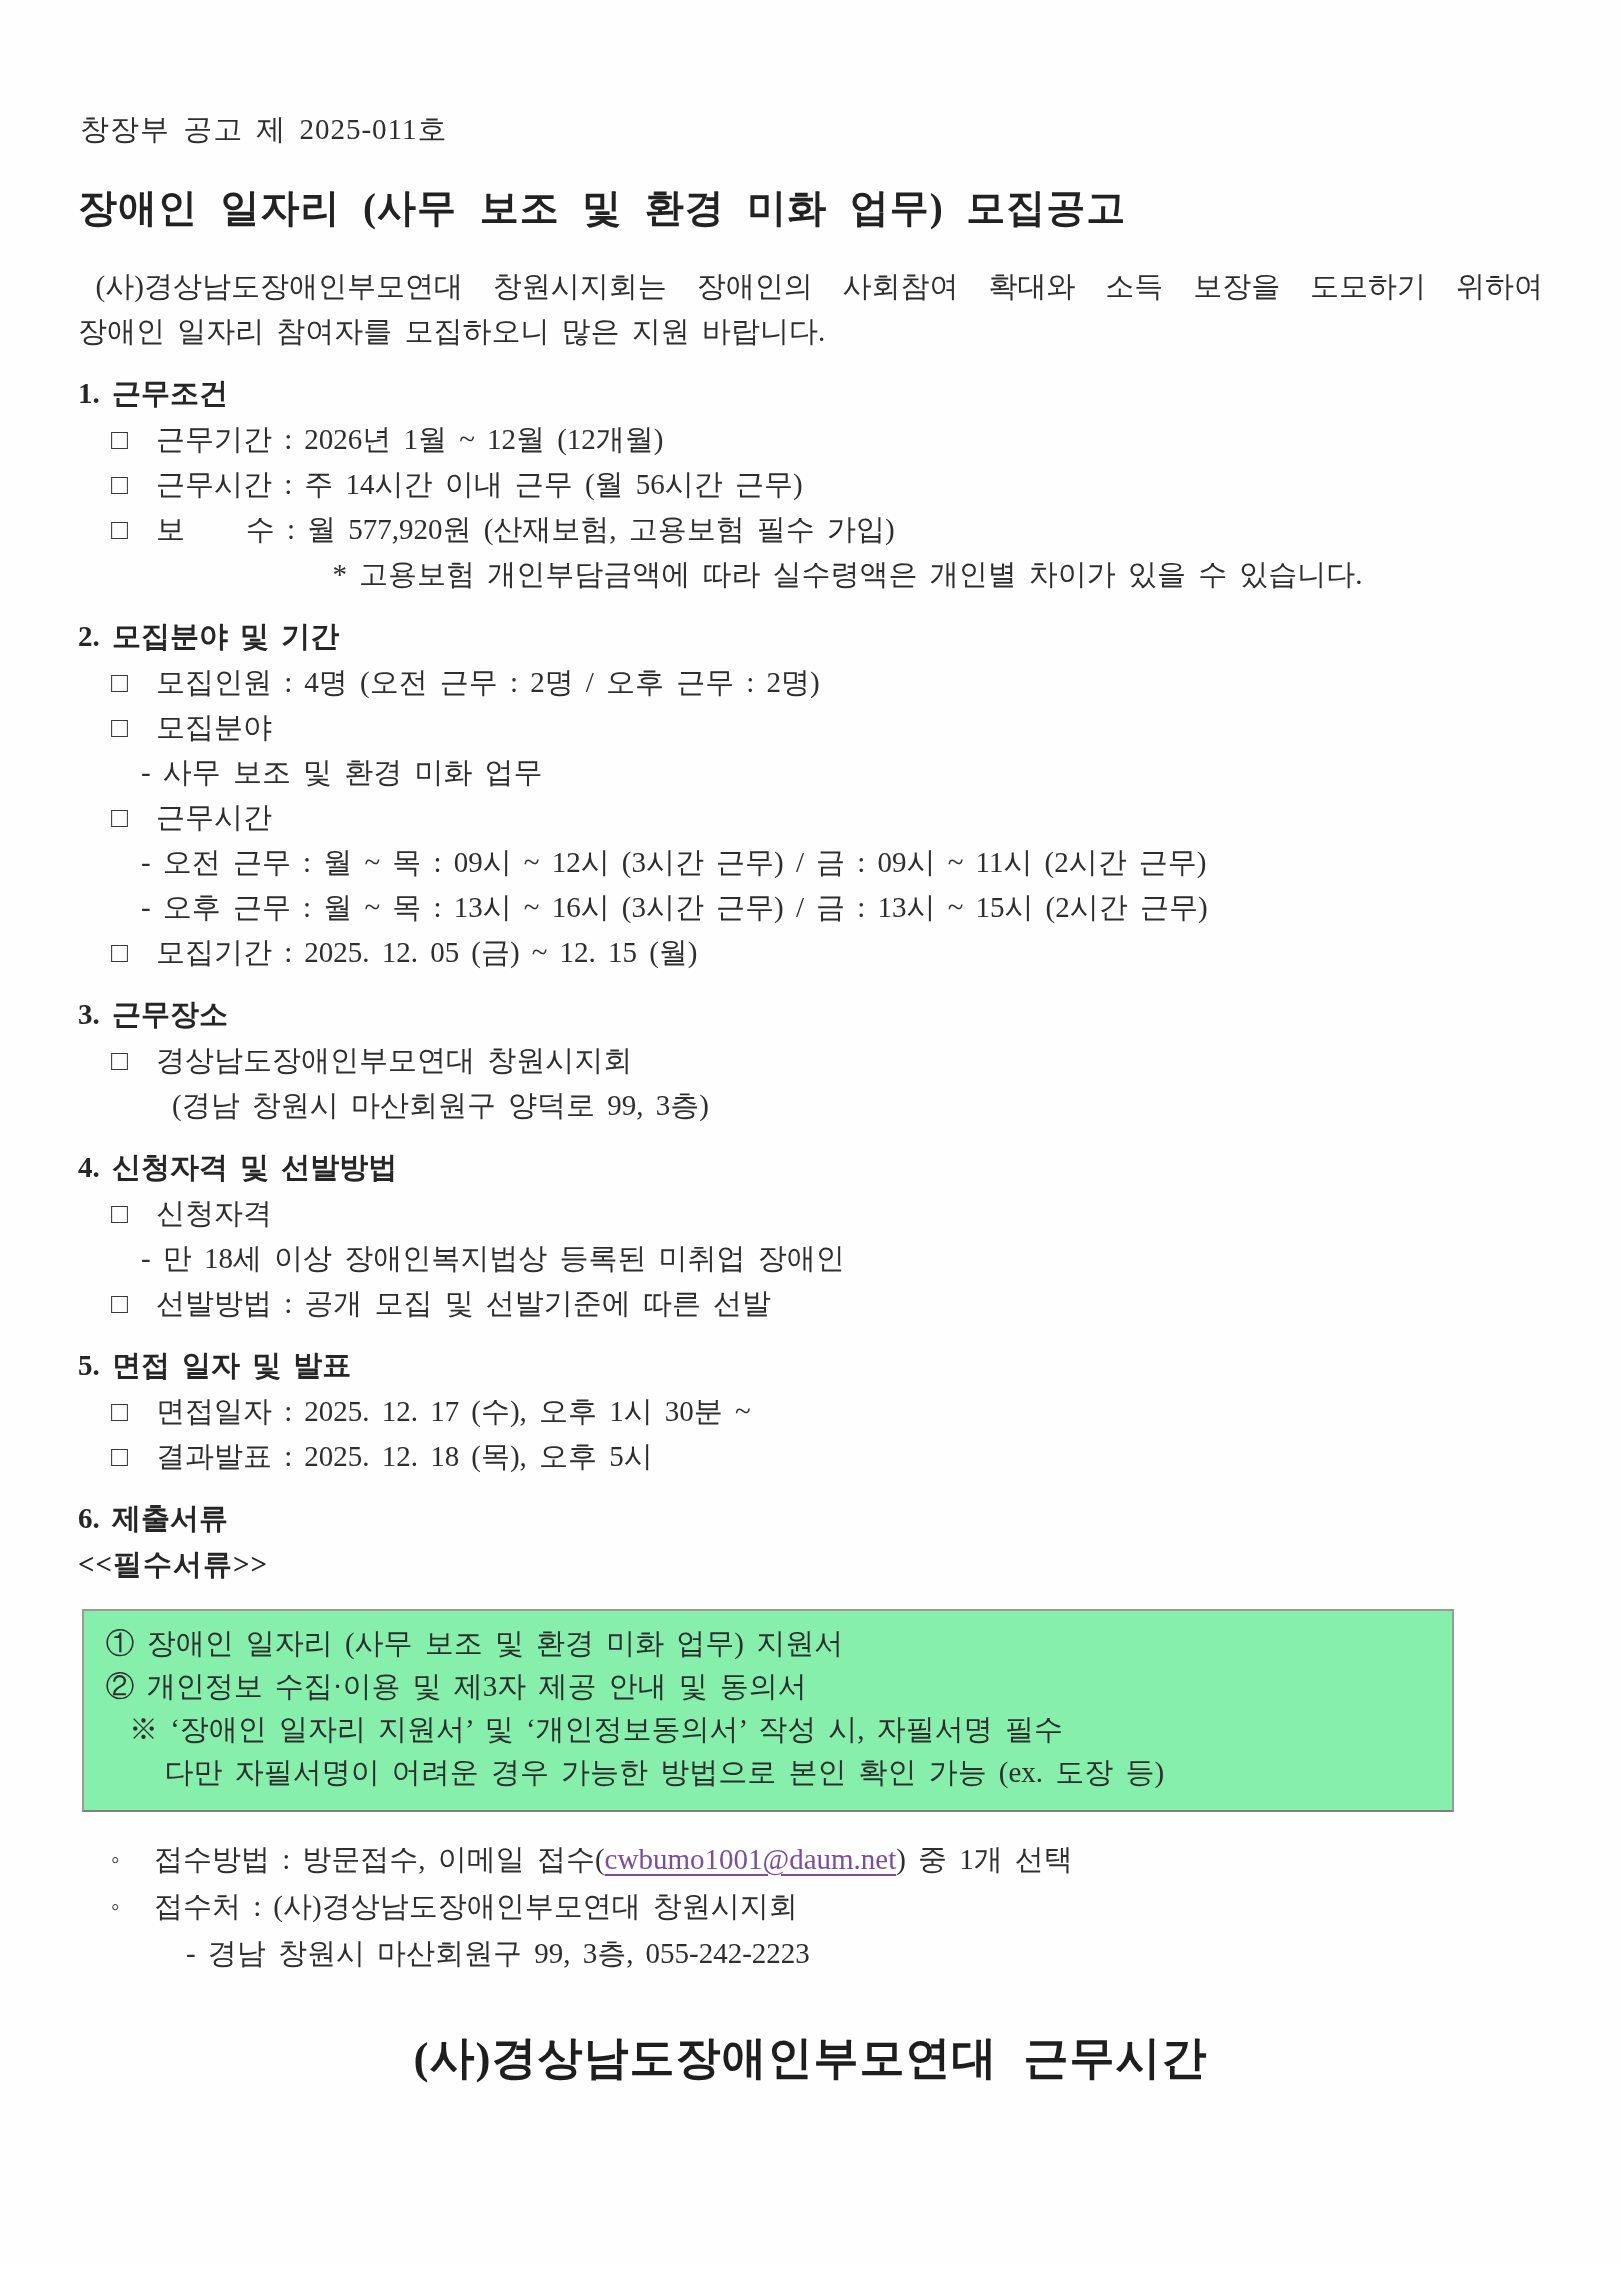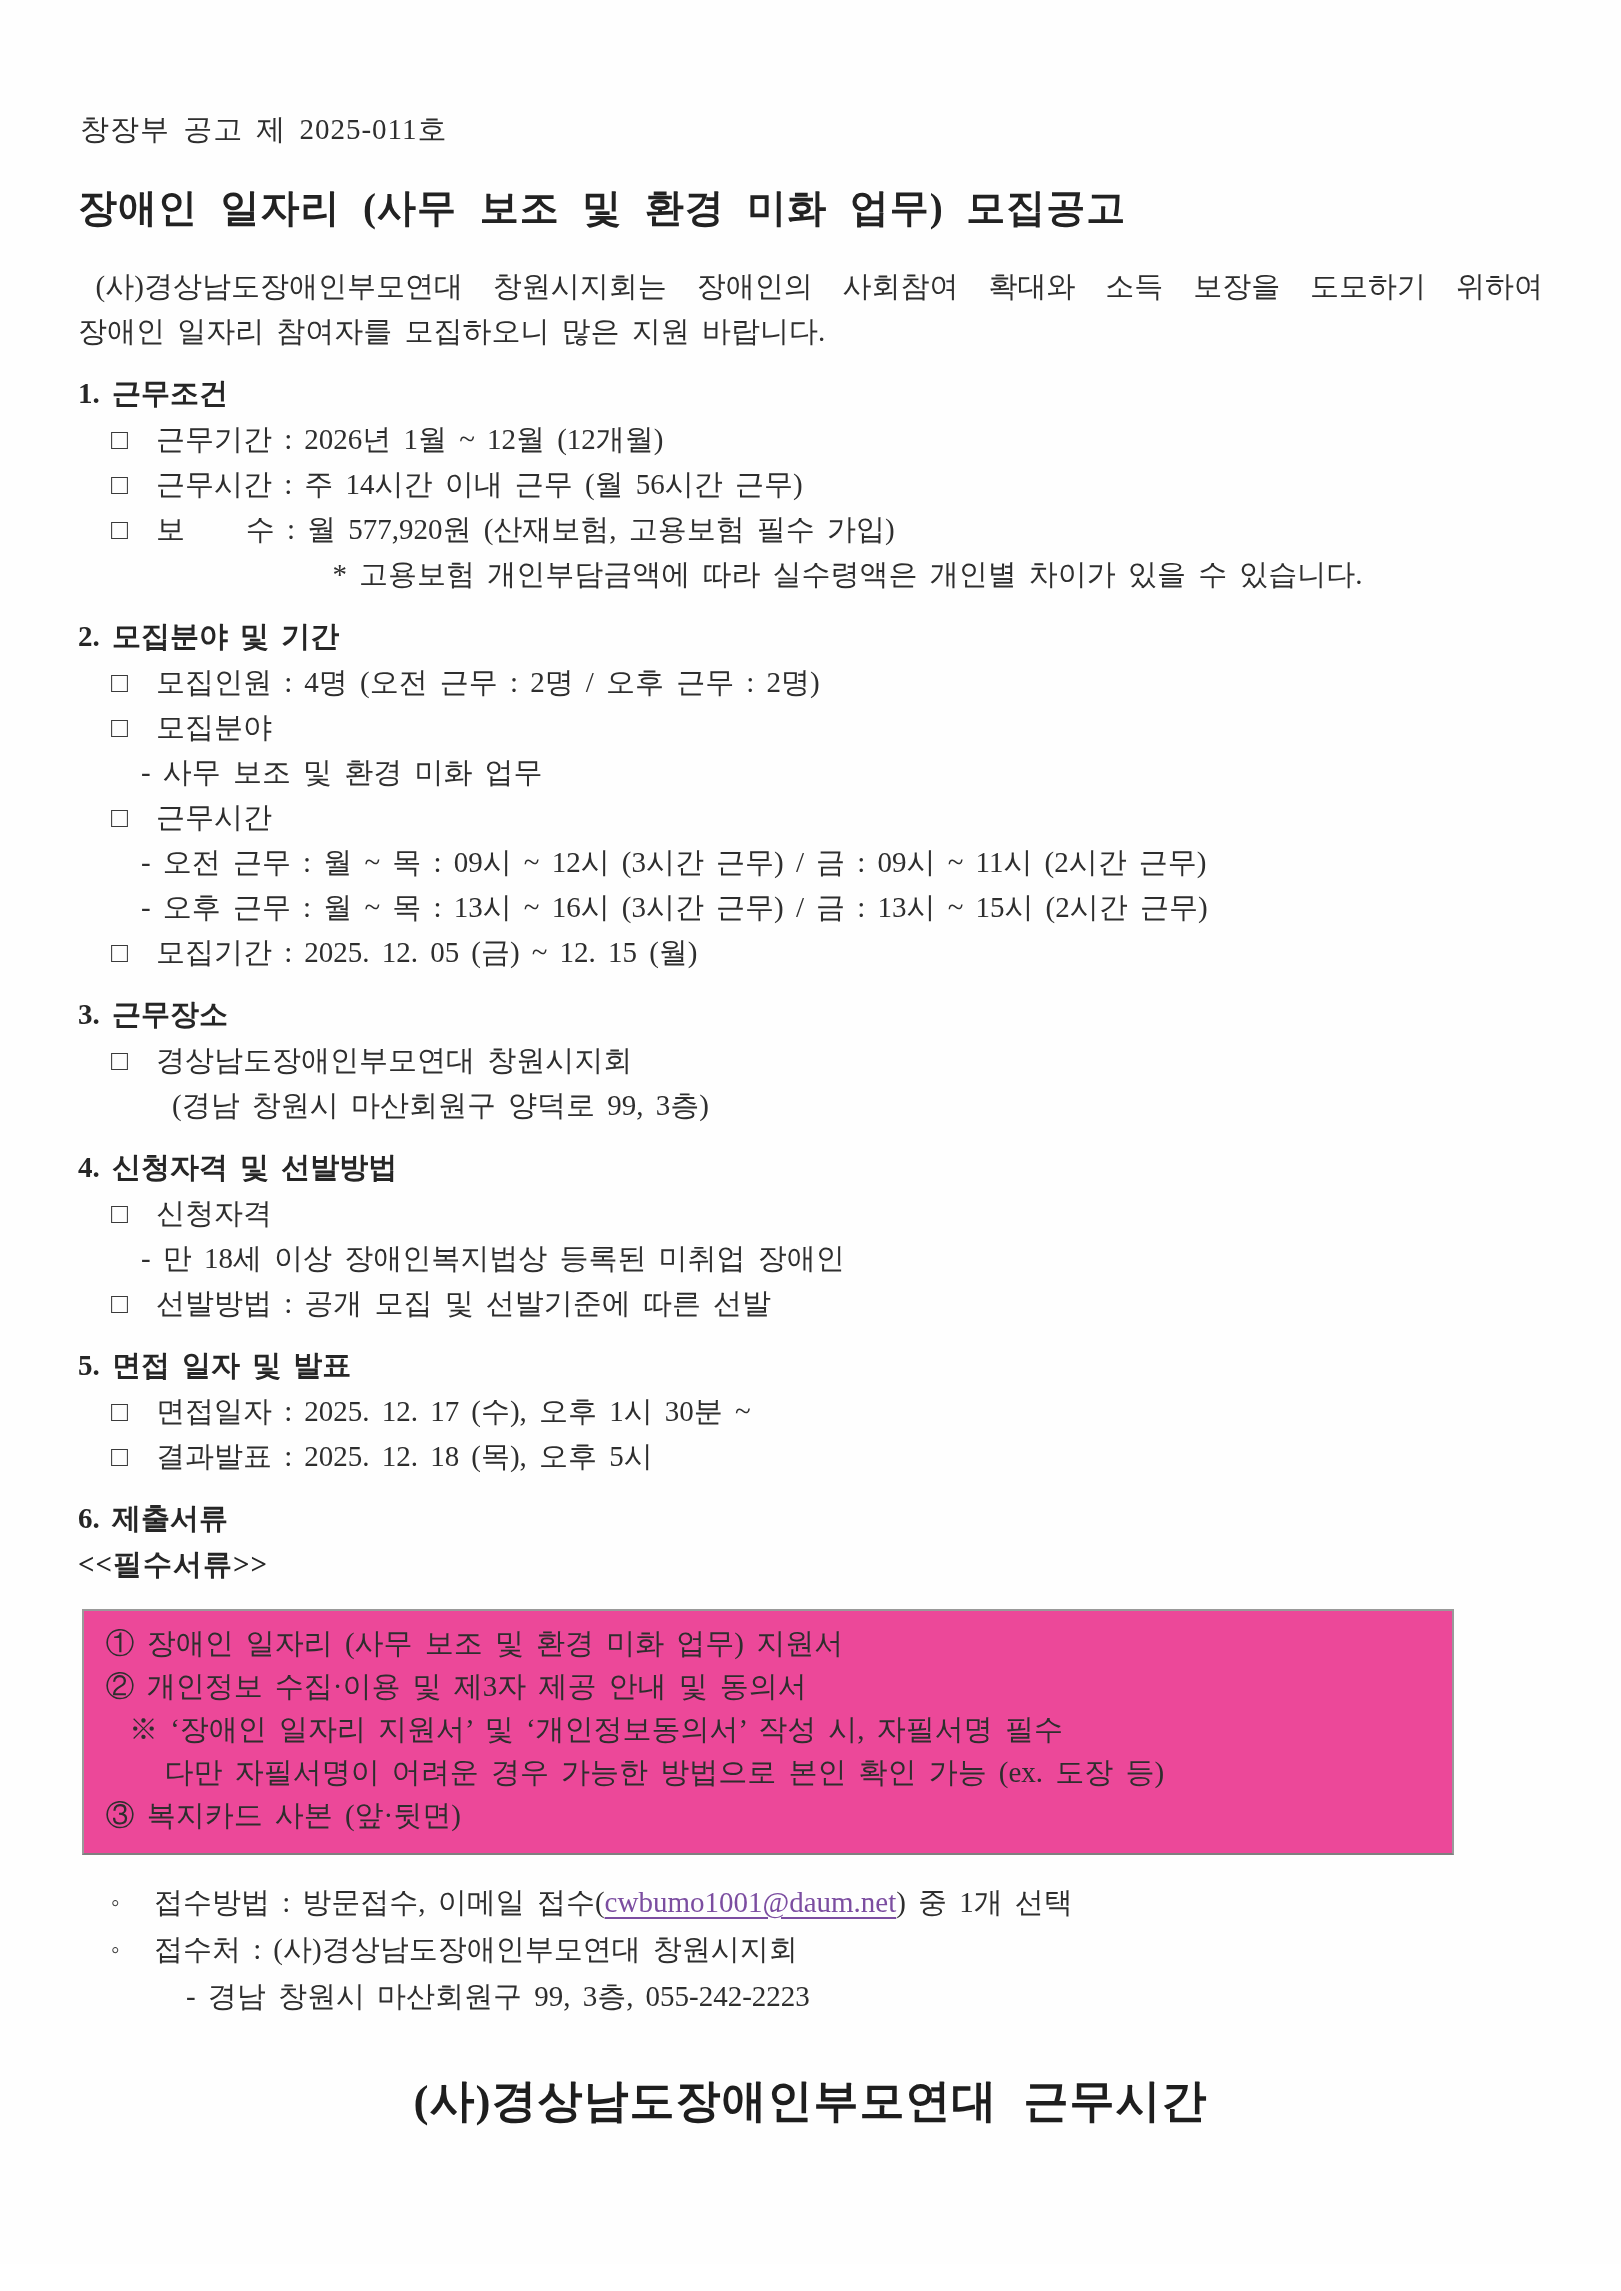--- a/index.html
+++ b/index.html
@@ -69,21 +69,21 @@
   .note { padding-left: 74px; line-height: 45px; text-align: center; }
   .docbox {
     box-sizing: border-box;
     margin: 21.6px 0 0 3.9px;
     width: 1372px;
     border: 2px solid #9a9a9a;
     border-bottom: 2.9px solid #7f7f7f;
     padding: 11.8px 21.6px 15.7px 21.6px;
     line-height: 43px;
     font-size: 29px;
-    background: #ec4899;
+    background: #86efac;
   }
   .docbox .b-note  { padding-left: 23.5px; }
   .docbox .b-note2 { padding-left: 59px; }
   .apply {
     display: flex;
     padding-left: 33px;
     line-height: 47px;
   }
   .apply.first { margin-top: 23.5px; }
   .apply .mk2 {
@@ -204,21 +204,20 @@
 
   <div class="section">
     <div class="sec-heading">6. 제출서류</div>
     <div class="sub-heading">&lt;&lt;필수서류&gt;&gt;</div>
 
     <div class="docbox">
       <div class="b-line">① 장애인 일자리 (사무 보조 및 환경 미화 업무) 지원서</div>
       <div class="b-line">② 개인정보 수집·이용 및 제3자 제공 안내 및 동의서</div>
       <div class="b-line b-note">※ ‘장애인 일자리 지원서’ 및 ‘개인정보동의서’ 작성 시, 자필서명 필수</div>
       <div class="b-line b-note2">다만 자필서명이 어려운 경우 가능한 방법으로 본인 확인 가능 (ex. 도장 등)</div>
-      <div class="b-line">③ 복지카드 사본 (앞·뒷면)</div>
     </div>
 
     <div class="apply first">
       <span class="mk2">◦</span>
       <span class="txt"><span>접수방법 : 방문접수, 이메일 접수(</span><a class="email-link" href="#">cwbumo1001@daum.net</a><span>) 중 1개 선택</span></span>
     </div>
     <div class="apply">
       <span class="mk2">◦</span>
       <span class="txt">접수처 : (사)경상남도장애인부모연대 창원시지회</span>
     </div>

